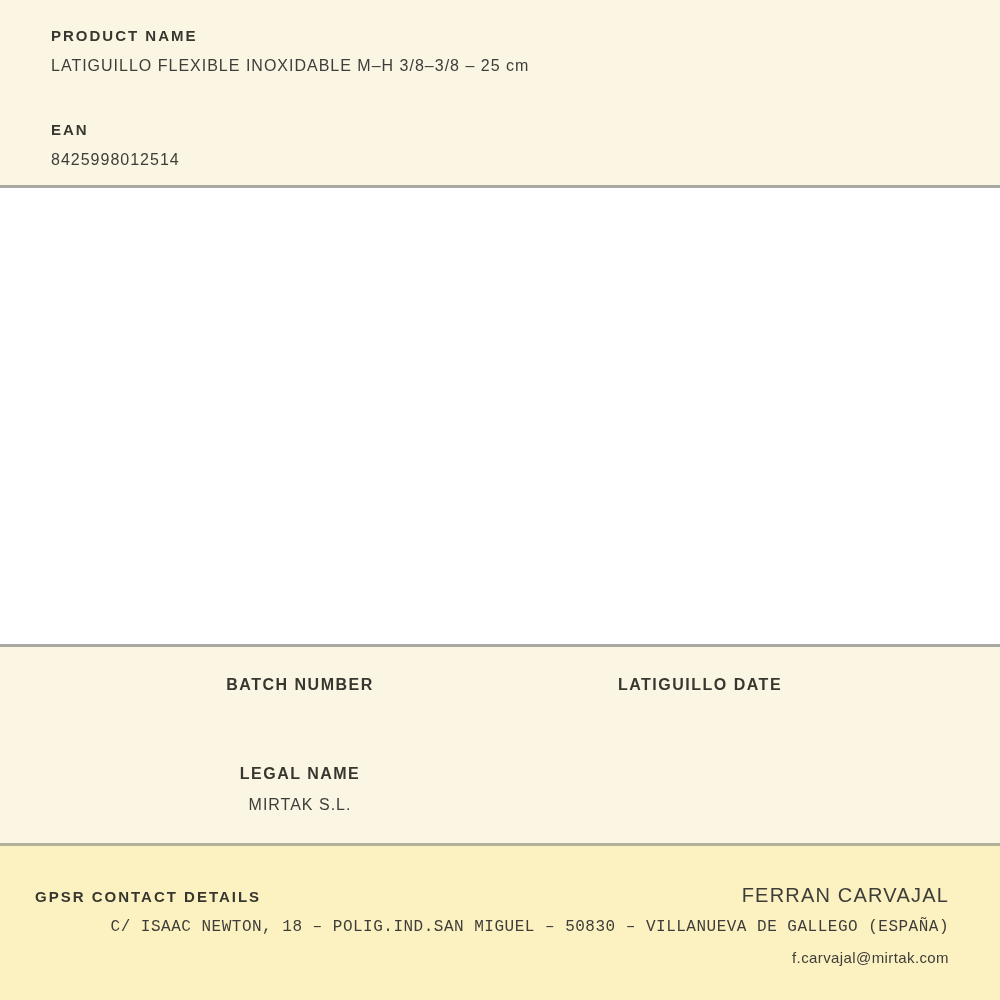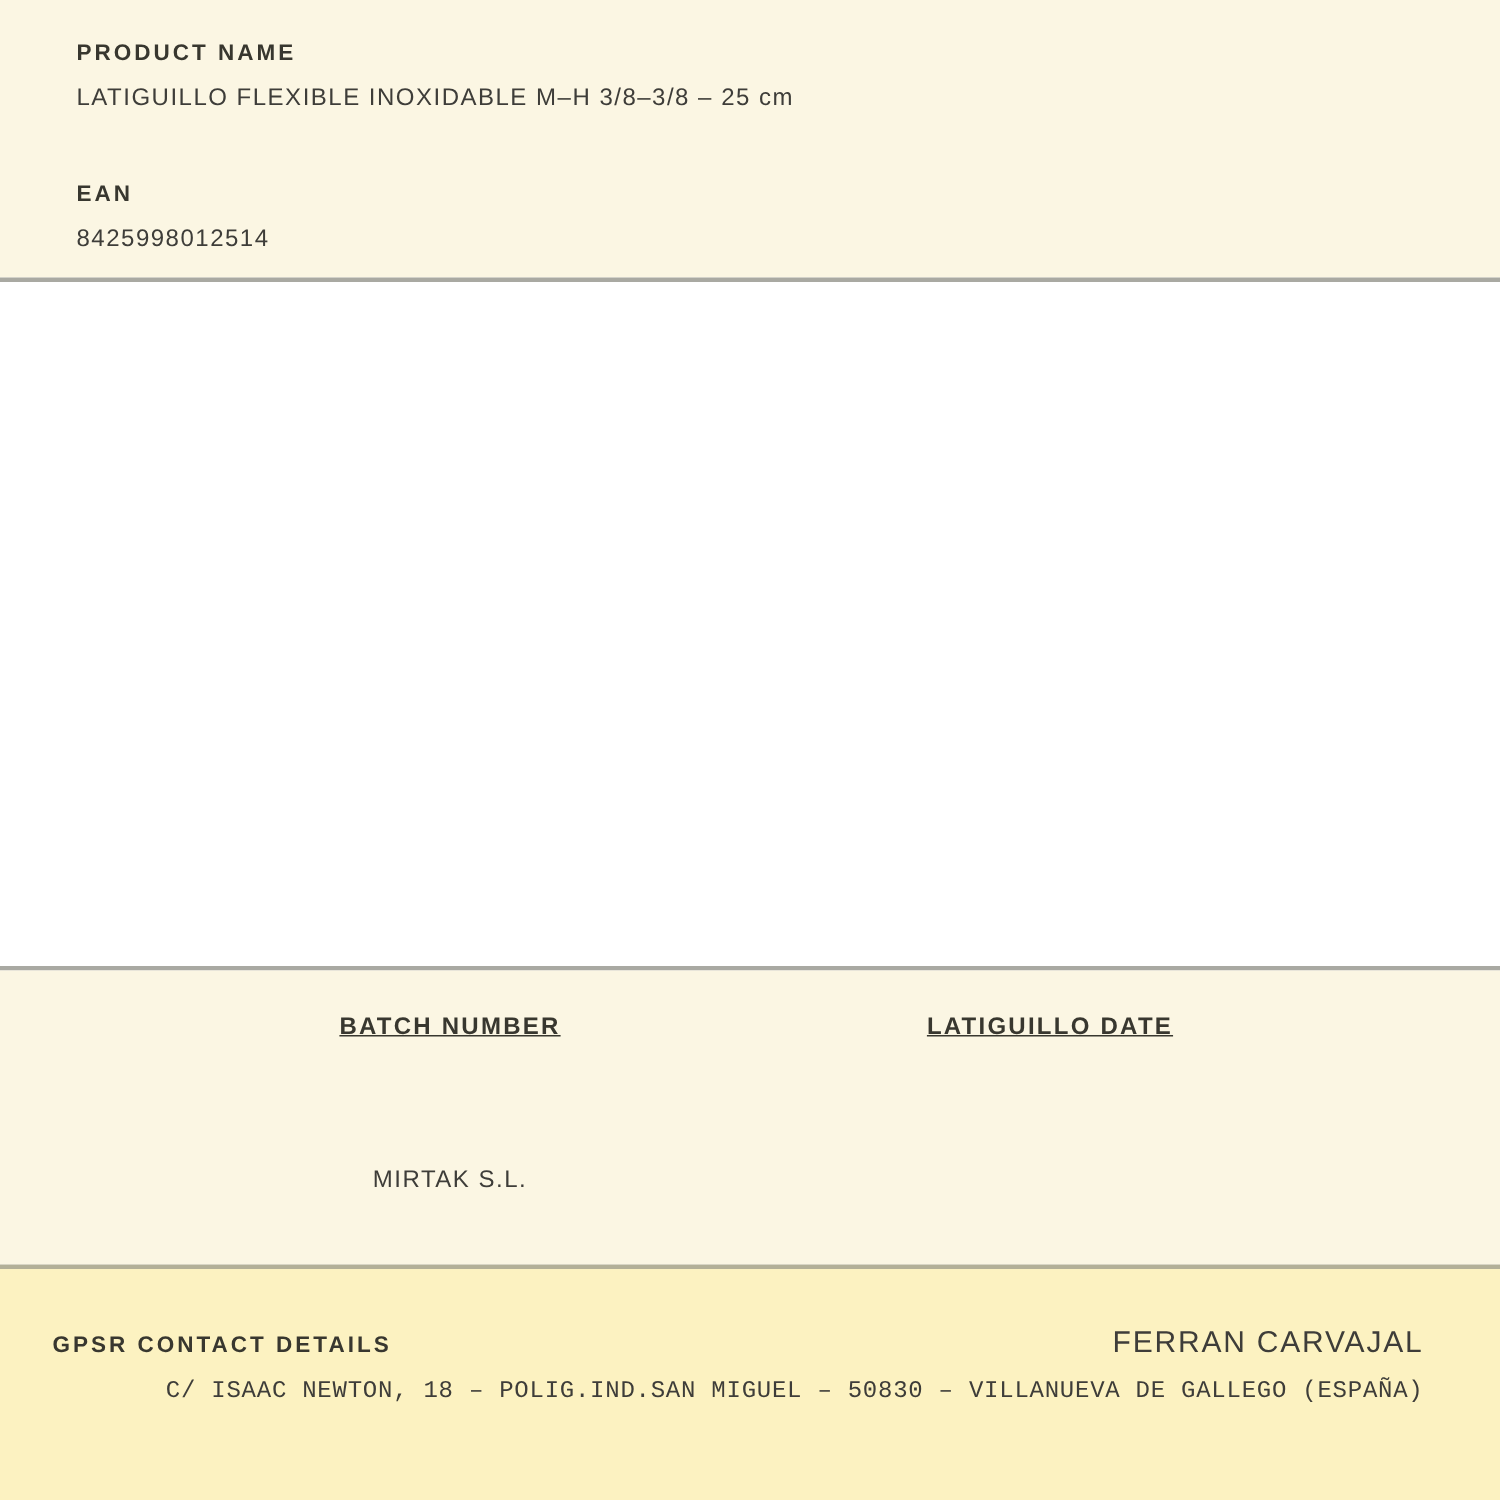--- a/index.html
+++ b/index.html
@@ -63,21 +63,20 @@
   }
   .info-cell {
     width: 400px;
     text-align: center;
   }
   .info-cell .cell-label {
     font-size: 16px;
     font-weight: bold;
     letter-spacing: 1.5px;
     color: var(--text-bold);
-    text-decoration: underline;
   }
   .info-cell .cell-value {
     font-size: 16px;
     letter-spacing: 1px;
     margin-top: 13px;
     min-height: 19px;
     color: var(--text);
   }
   .info-cell.row2 { margin-top: 39px; }
 
@@ -143,28 +142,30 @@
     <div class="info-grid">
       <div class="info-cell">
         <div class="cell-label">BATCH NUMBER</div>
         <div class="cell-value"></div>
       </div>
       <div class="info-cell">
         <div class="cell-label">LATIGUILLO DATE</div>
         <div class="cell-value"></div>
       </div>
       <div class="info-cell row2">
+        <div class="cell-label">LEGAL NAME</div>
         <div class="cell-value">MIRTAK S.L.</div>
       </div>
     </div>
   </div>
 
   <div class="divider-olive"></div>
 
   <div class="section-footer">
     <div class="footer-row">
       <div class="gpsr-title">GPSR CONTACT DETAILS</div>
       <div class="contact-name">FERRAN CARVAJAL</div>
     </div>
     <div class="contact-address">C/ ISAAC NEWTON, 18 – POLIG.IND.SAN MIGUEL – 50830 – VILLANUEVA DE GALLEGO (ESPAÑA)</div>
+    <div class="contact-email">f.carvajal@mirtak.com</div>
   </div>
 
 </div>
 
 </body></html>

